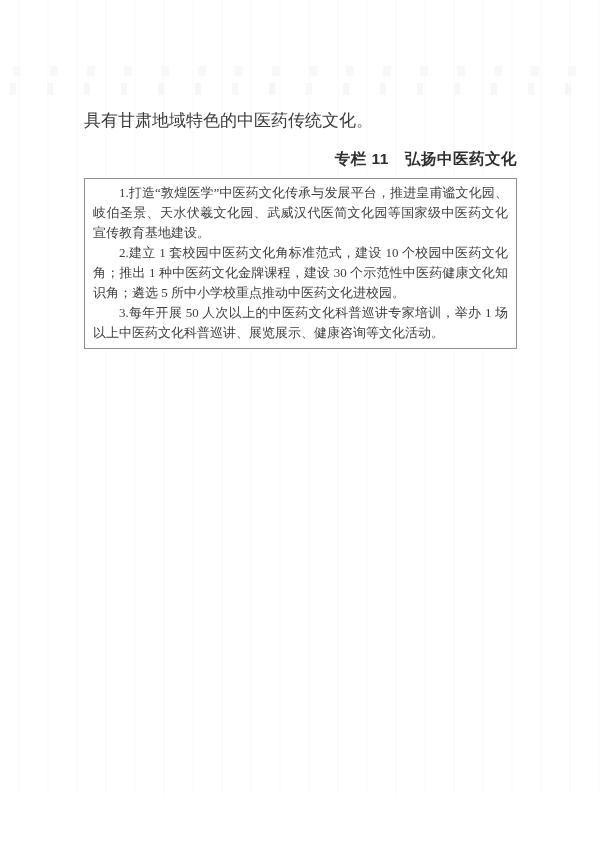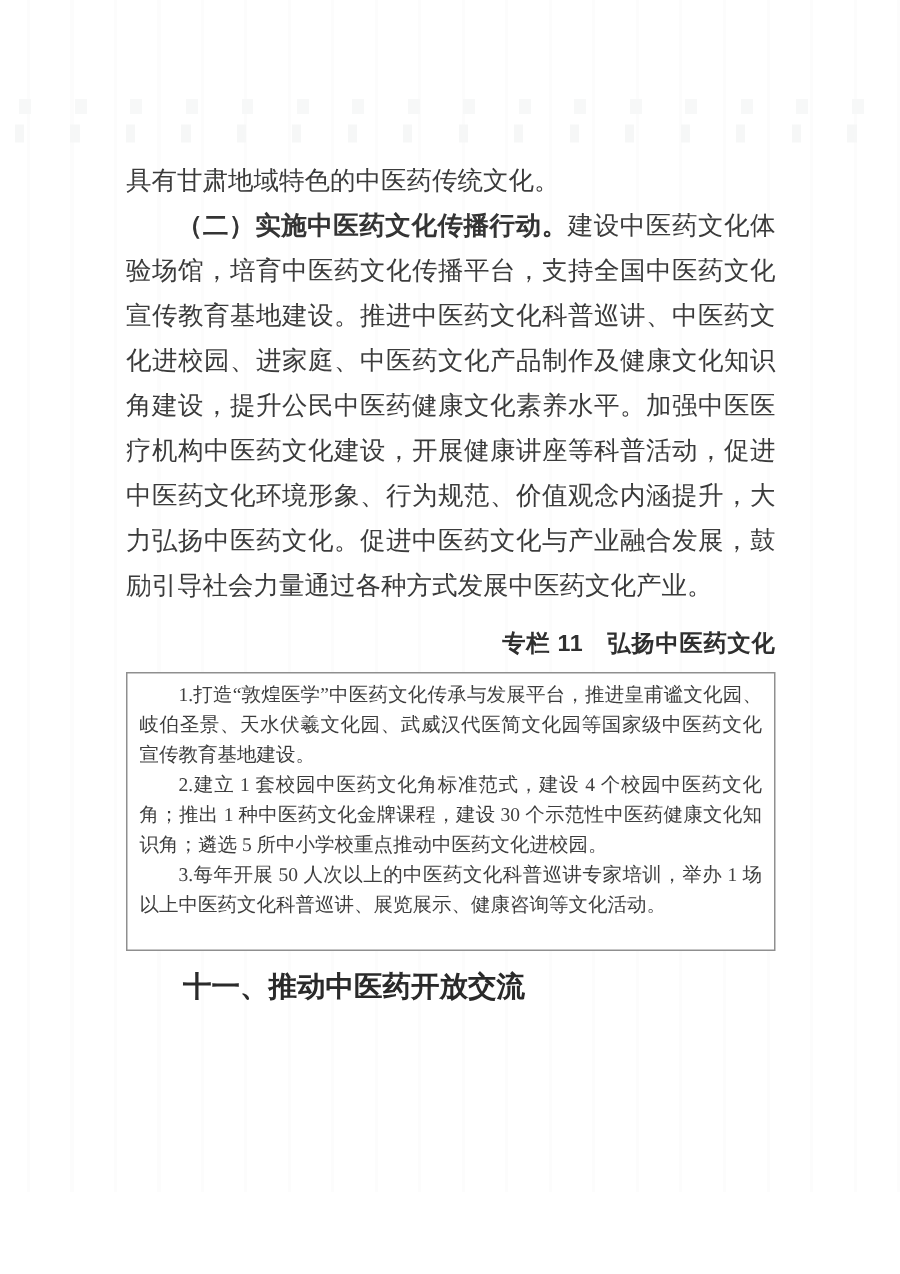--- a/index.html
+++ b/index.html
@@ -45,21 +45,21 @@
     margin:13px 0 8px 0;
     text-align:right;
     font-family:"Liberation Sans","DejaVu Sans",sans-serif;
     font-weight:bold;
     font-size:15.5px;
     color:#2f2f2f;
     letter-spacing:0.5px;
   }
   .box {
     border:1px solid #8f8f8f;
-    padding:4px 8px 20px 8px;
+    padding:4px 8px 5px 8px;
     background:#ffffff;
   }
   .box p {
     margin:0;
     font-size:13px;
     line-height:20px;
     color:#3e3e3e;
     text-align:justify;
     text-indent:2em;
   }
@@ -91,31 +91,29 @@
 
 <div class="page">
   <div class="scan-texture"></div>
   <div class="top-pattern-a"></div>
   <div class="top-pattern-b"></div>
 
   <div class="content">
 
     <p class="body">具有甘肃地域特色的中医药传统文化。</p>
 
-    <p class="body indent"><span class="lead">（二）实施中医药文化传播行动。</span><span>建设中医药文化体验场馆，培育中医药文化传播平台，支持全国中医药文化宣传教育基地建设。推进中医药文化科普巡讲、中医药文化进校园、进家庭、中医药文化产品制作及健康文化知识角建设，提升公民中医药健康文化素养水平。加强中医医疗机构中医药文化建设，开展健康讲座等科普活动，促进中医药文化环境形象、行为规范、价值观念内涵提升，大力弘扬中医药文化。促进中医药文化与产业融合发展，鼓励引导社会力量通过各种方式发展中医药文化产业。</span></p>
 
     <div class="box-title">专栏 11　弘扬中医药文化</div>
 
     <div class="box">
       <p>1.打造“敦煌医学”中医药文化传承与发展平台，推进皇甫谧文化园、岐伯圣景、天水伏羲文化园、武威汉代医简文化园等国家级中医药文化宣传教育基地建设。</p>
-      <p>2.建立 1 套校园中医药文化角标准范式，建设 4 个校园中医药文化角；推出 1 种中医药文化金牌课程，建设 30 个示范性中医药健康文化知识角；遴选 5 所中小学校重点推动中医药文化进校园。</p>
+      <p>2.建立 1 套校园中医药文化角标准范式，建设 10 个校园中医药文化角；推出 1 种中医药文化金牌课程，建设 30 个示范性中医药健康文化知识角；遴选 5 所中小学校重点推动中医药文化进校园。</p>
       <p>3.每年开展 50 人次以上的中医药文化科普巡讲专家培训，举办 1 场以上中医药文化科普巡讲、展览展示、健康咨询等文化活动。</p>
     </div>
 
-    <h2 class="section-heading">十一、推动中医药开放交流</h2>
 
 
   </div>
 
   <div class="watermark">
     <span class="wm-icon">
       <svg width="28" height="24" viewBox="0 0 28 24" xmlns="http://www.w3.org/2000/svg">
         <circle cx="14" cy="13" r="8" fill="none" stroke="#dcdfe1" stroke-width="2"></circle>
         <circle cx="7" cy="7" r="3" fill="#e3e5e7"></circle>
         <circle cx="21" cy="7" r="3" fill="#e3e5e7"></circle>

